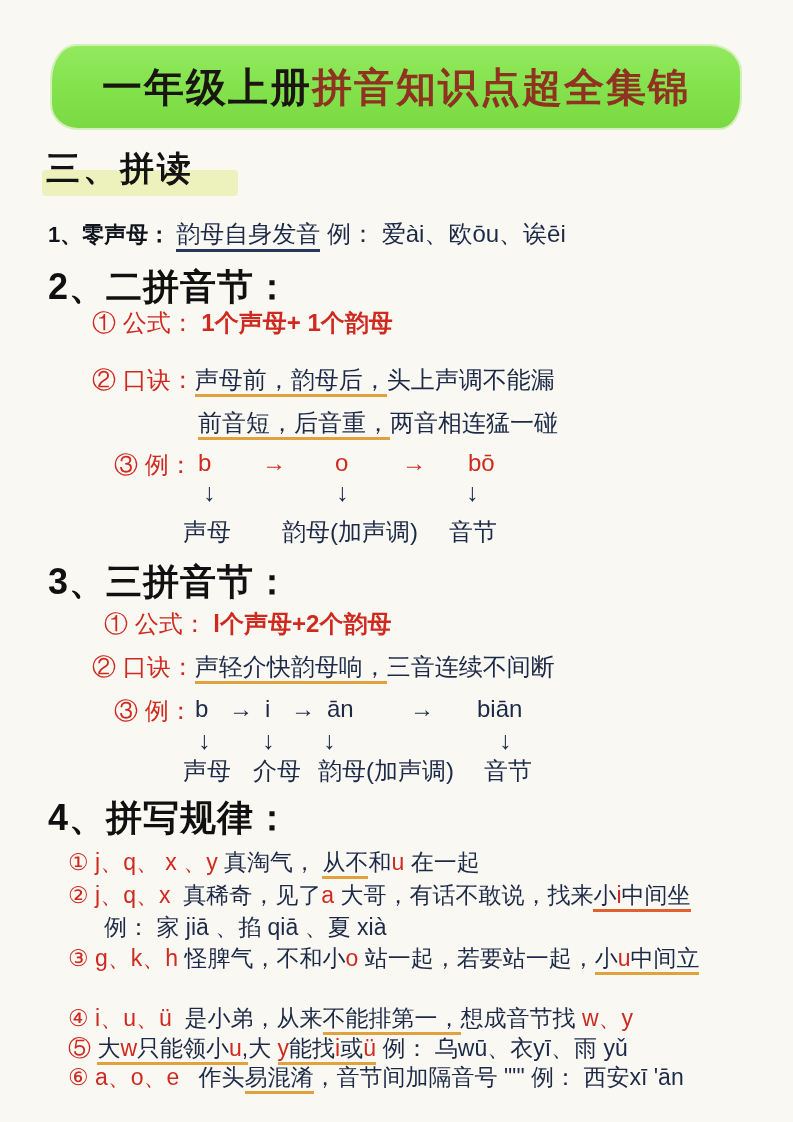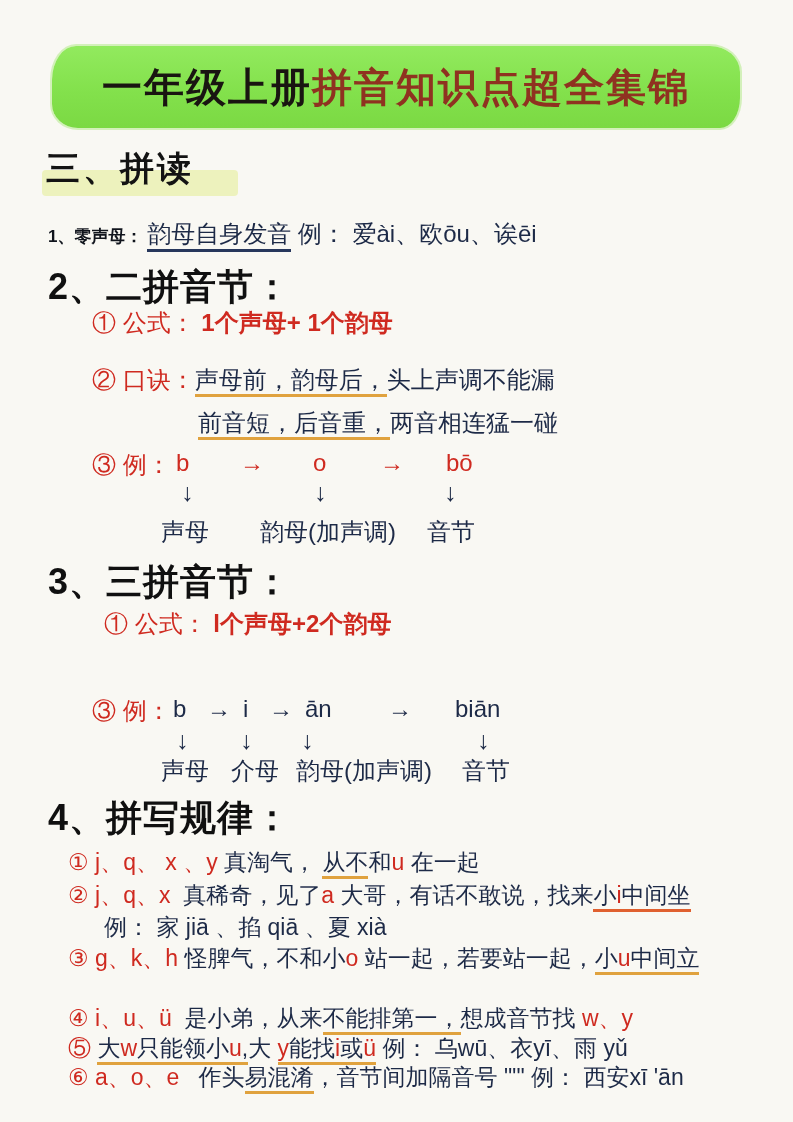--- a/index.html
+++ b/index.html
@@ -29,27 +29,27 @@
   .h1-wrap{position:absolute;left:46px;top:146px;}
   .h1-hl{position:absolute;left:-4px;top:24px;width:196px;height:26px;background:#edf2bd;border-radius:4px;}
   .h1-text{position:relative;font-size:34px;font-weight:bold;color:#131313;letter-spacing:3px;}
   .h2{position:absolute;font-size:36px;font-weight:bold;color:#101010;white-space:pre;letter-spacing:1px;}
 
   
   .line{position:absolute;font-size:24px;white-space:pre;color:#1d2a47;}
   .small{font-size:23px;}
   .red{color:#cf2a20;}
   .redb{color:#cf2a20;font-weight:bold;}
-  .boldlg{font-weight:bold;color:#10141c;font-size:17px;text-align:right;}
+  .boldlg{font-weight:bold;color:#10141c;font-size:22px;text-align:right;}
   .uo{border-bottom:3px solid #e0a23e;padding-bottom:1px;}
   .uo2{border-bottom:3px solid #e0602f;padding-bottom:1px;}
   .un{border-bottom:3px solid #27375c;padding-bottom:2px;}
 
   
-  .ex-item{position:absolute;font-size:24px;white-space:pre;}
+  .ex-item{position:absolute;font-size:24px;white-space:pre;margin-left:22px;}
   .ex-red{color:#cf2a20;}
   .ex-dark{color:#1d2a47;}
   .down{font-size:25px;color:#1d2a47;}
 </style>
 </head>
 <body>
 
 <div class="page">
 
   <div class="title-bar">
@@ -78,20 +78,21 @@
     <span class="ex-item down" style="left:181px;top:478px;">↓</span>
     <span class="ex-item down" style="left:314px;top:478px;">↓</span>
     <span class="ex-item down" style="left:444px;top:478px;">↓</span>
     <span class="ex-item ex-dark" style="left:161px;top:516px;">声母</span>
     <span class="ex-item ex-dark" style="left:260px;top:516px;">韵母(加声调)</span>
     <span class="ex-item ex-dark" style="left:427px;top:516px;">音节</span>
   </div>
 
   <div class="h2" style="left:48px;top:558px;">3、三拼音节：</div>
   <div class="line" style="left:92px;top:608px;margin-left:12px;"><span class="red">① </span><span class="red">公式： </span><span class="redb">l个声母+2个韵母</span></div>
+  <div class="line" style="left:92px;top:651px;"><span class="red">② </span><span class="red">口诀：</span><span class="uo">声轻介快韵母响，</span><span>三音连续不间断</span></div>
 
   <div>
     <span class="ex-item ex-red" style="left:92px;top:695px;">③ 例：</span>
     <span class="ex-item ex-dark" style="left:173px;top:695px;">b</span>
     <span class="ex-item ex-dark" style="left:207px;top:695px;">→</span>
     <span class="ex-item ex-dark" style="left:243px;top:695px;">i</span>
     <span class="ex-item ex-dark" style="left:269px;top:695px;">→</span>
     <span class="ex-item ex-dark" style="left:305px;top:695px;">ān</span>
     <span class="ex-item ex-dark" style="left:388px;top:695px;">→</span>
     <span class="ex-item ex-dark" style="left:455px;top:695px;">biān</span>

